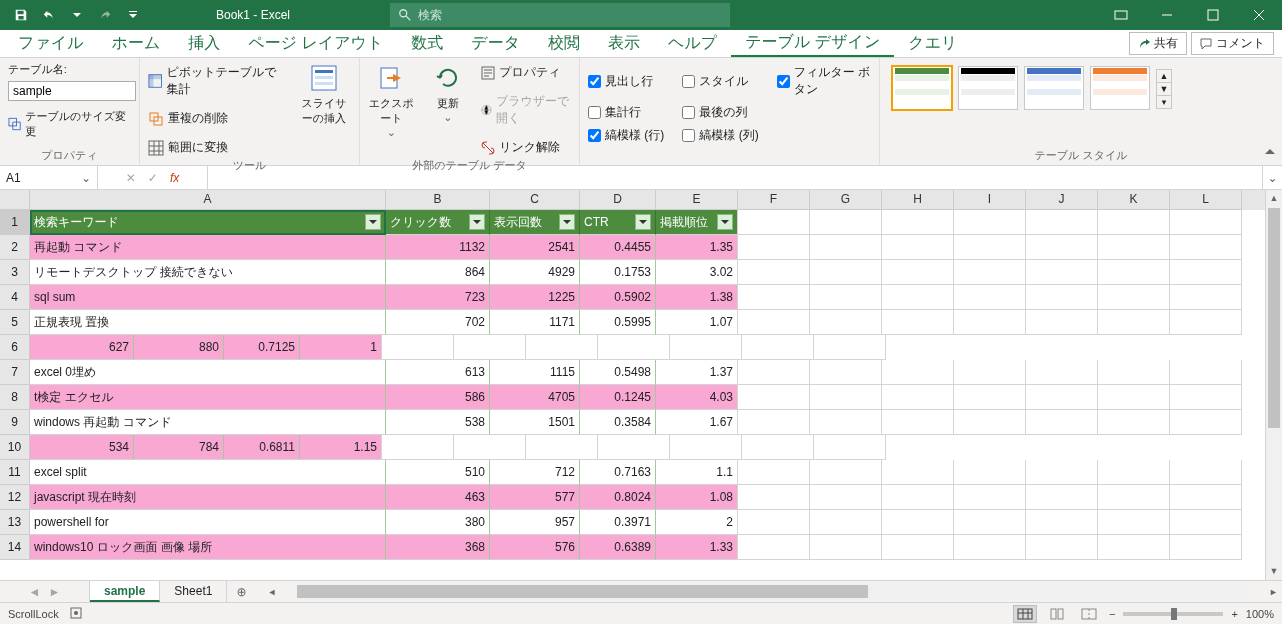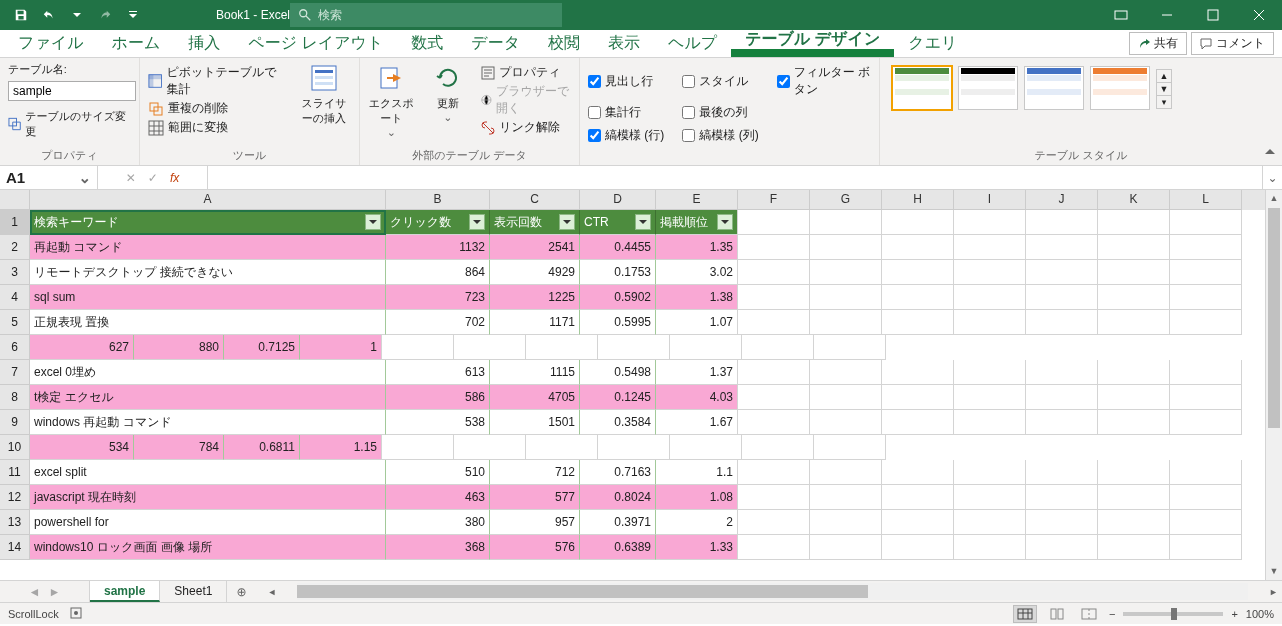--- a/index.html
+++ b/index.html
@@ -3,60 +3,60 @@
 <meta charset="utf-8">
 <style>
 * { box-sizing: border-box; margin: 0; padding: 0; font-family: "Yu Gothic UI", "Meiryo", sans-serif; }
 body { width: 1282px; height: 626px; background: #fff; overflow: hidden; font-size: 12px; color: #222; }
 
 
 .titlebar { height: 30px; background: #217346; display: flex; align-items: center; color: #fff; }
 .titlebar .qat { display: flex; align-items: center; padding-left: 8px; gap: 2px; }
 .titlebar .qat .qbtn { width: 26px; height: 26px; display: flex; align-items: center; justify-content: center; cursor: pointer; }
 .titlebar .title { margin-left: 70px; font-size: 12px; }
-.titlebar .search { width: 272px; height: 24px; background: #3d8a64; display: flex; align-items: center; padding: 0 8px; color: #cfe6d9; }
+.titlebar .search { margin-left: 100px; width: 340px; height: 24px; background: #3d8a64; display: flex; align-items: center; padding: 0 8px; color: #cfe6d9; }
 .titlebar .search svg { margin-right: 6px; }
 .titlebar .winbtns { margin-left: auto; display: flex; }
 .titlebar .winbtns .wbtn { width: 46px; height: 30px; display: flex; align-items: center; justify-content: center; cursor: pointer; }
 
 
 .ribbon-tabs { height: 28px; background: #fff; display: flex; align-items: stretch; border-bottom: 1px solid #d4d4d4; padding-left: 4px; }
 .ribbon-tabs .tab { padding: 0 14px; font-size: 16px; display: flex; align-items: center; cursor: pointer; color: #217346; }
-.ribbon-tabs .tab.active { border-bottom: 8px solid #15803d; font-weight: 700; }
+.ribbon-tabs .tab.active { border-bottom: 2px solid #15803d; font-weight: 400; }
 .ribbon-tabs .rightbtns { margin-left: auto; display: flex; align-items: center; gap: 4px; padding-right: 8px; }
 .ribbon-tabs .rightbtns .rbtn { padding: 2px 8px; border: 1px solid #bdbdbd; background: #fff; font-size: 12px; display: flex; align-items: center; gap: 4px; cursor: pointer; }
 
 
 .ribbon { height: 108px; background: #f3f2f1; border-bottom: 1px solid #d4d4d4; display: flex; position: relative; }
 .rgroup { border-right: 1px solid #e1dfdd; display: flex; flex-direction: column; padding: 4px 8px 2px; }
 .rgroup .gcontent { flex: 1; display: flex; align-items: flex-start; gap: 10px; }
 .rgroup .glabel { text-align: center; font-size: 11px; color: #666; padding-top: 2px; }
 .propgrp { width: 140px; }
 .propgrp .plabel { font-size: 11px; margin-bottom: 2px; }
 .propgrp input { width: 128px; height: 20px; border: 1px solid #ababab; padding: 0 4px; font-size: 12px; }
 .propgrp .resize { font-size: 11px; margin-top: 6px; display: flex; align-items: center; gap: 4px; cursor: pointer; }
-.vlist { display: flex; flex-direction: column; gap: 2px; padding-top: 2px; }
+.vlist { display: flex; flex-direction: column; gap: 12px; padding-top: 2px; }
 .vlist .vitem { font-size: 12px; display: flex; align-items: center; gap: 4px; cursor: pointer; }
 .vlist .vitem.disabled { color: #a6a6a6; }
 .bigbtn { width: 60px; text-align: center; font-size: 11px; cursor: pointer; }
 .bigbtn .bigicon { width: 32px; height: 32px; margin: 0 auto 2px; display: flex; align-items: center; justify-content: center; }
 .optgrid { display: grid; grid-template-columns: auto auto auto; gap: 6px 18px; padding-top: 2px; }
 .optgrid label { font-size: 12px; display: flex; align-items: center; gap: 4px; cursor: pointer; }
 .optgrid input[type=checkbox] { width: 13px; height: 13px; }
 .stylegal { display: flex; gap: 6px; padding: 4px; align-items: center; }
 .styleitem { width: 60px; height: 44px; border: 1px solid #c8c8c8; background: #fff; cursor: pointer; position: relative; overflow: hidden; }
 .styleitem.sel { border: 1px solid #f2a100; outline: 1px solid #f2a100; }
 .styleitem .srow { height: 6px; margin: 1px 2px; }
 .stylenav { width: 16px; display: flex; flex-direction: column; }
 .stylenav div { height: 14px; border: 1px solid #c8c8c8; display: flex; align-items: center; justify-content: center; cursor: pointer; font-size: 9px; margin-bottom: -1px; }
 .collapse { position: absolute; right: 6px; bottom: 4px; cursor: pointer; }
 
 
 .fbar { height: 24px; border-bottom: 1px solid #d4d4d4; display: flex; align-items: stretch; background: #fff; }
-.fbar .namebox { width: 98px; border-right: 1px solid #d4d4d4; display: flex; align-items: center; padding: 10px 6px; font-size: 15px; font-weight: bold; }
+.fbar .namebox { width: 98px; border-right: 1px solid #d4d4d4; display: flex; align-items: center; padding: 10px 6px; font-size: 12px; }
 .fbar .namebox .dd { margin-left: auto; color: #666; }
 .fbar .fbtns { width: 110px; border-right: 1px solid #d4d4d4; display: flex; align-items: center; justify-content: center; gap: 12px; color: #a6a6a6; }
 .fbar .fbtns span { cursor: pointer; }
 .fbar .finput { flex: 1; display: flex; align-items: center; padding: 0 6px; }
 .fbar .fexp { width: 20px; border-left: 1px solid #d4d4d4; display: flex; align-items: center; justify-content: center; color: #666; cursor: pointer; }
 
 
 .gridwrap { height: 390px; display: flex; }
 .gridmain { flex: 1; overflow: hidden; position: relative; }
 .colhdr { height: 20px; display: flex; background: #e6e6e6; }

